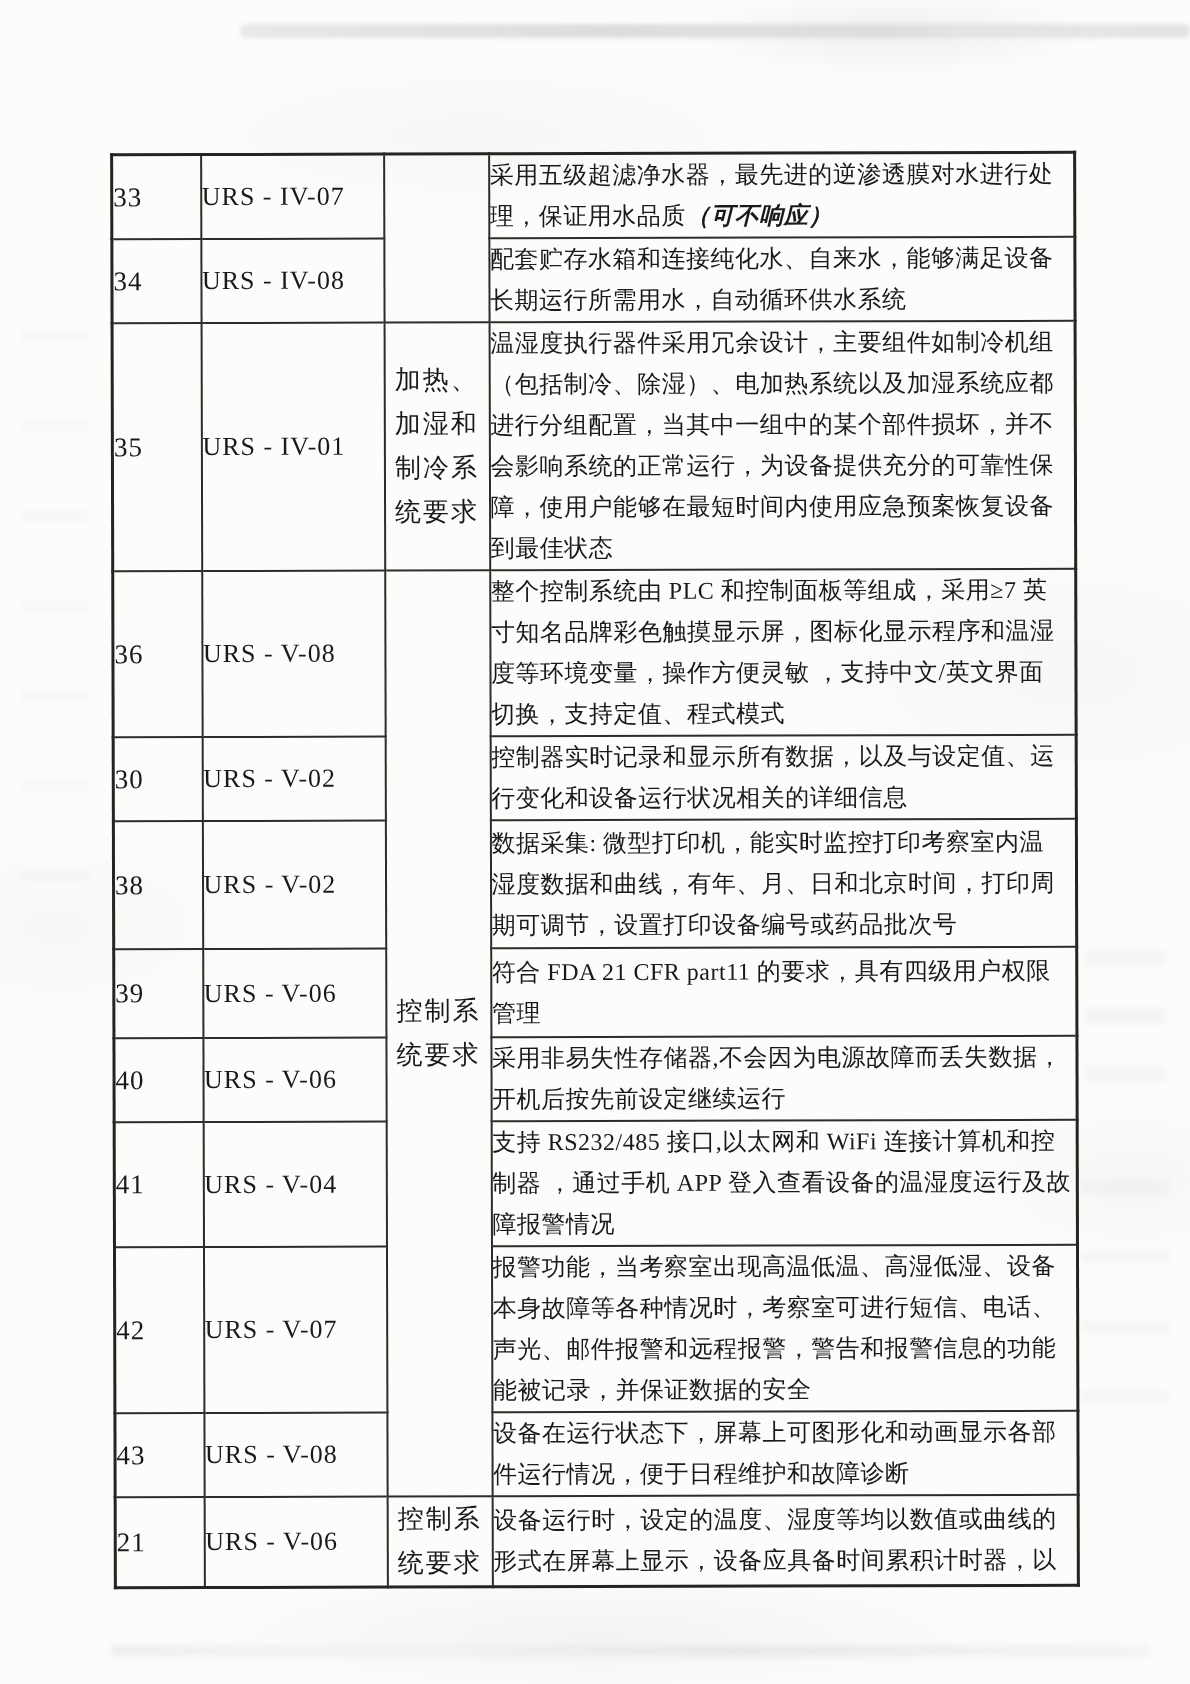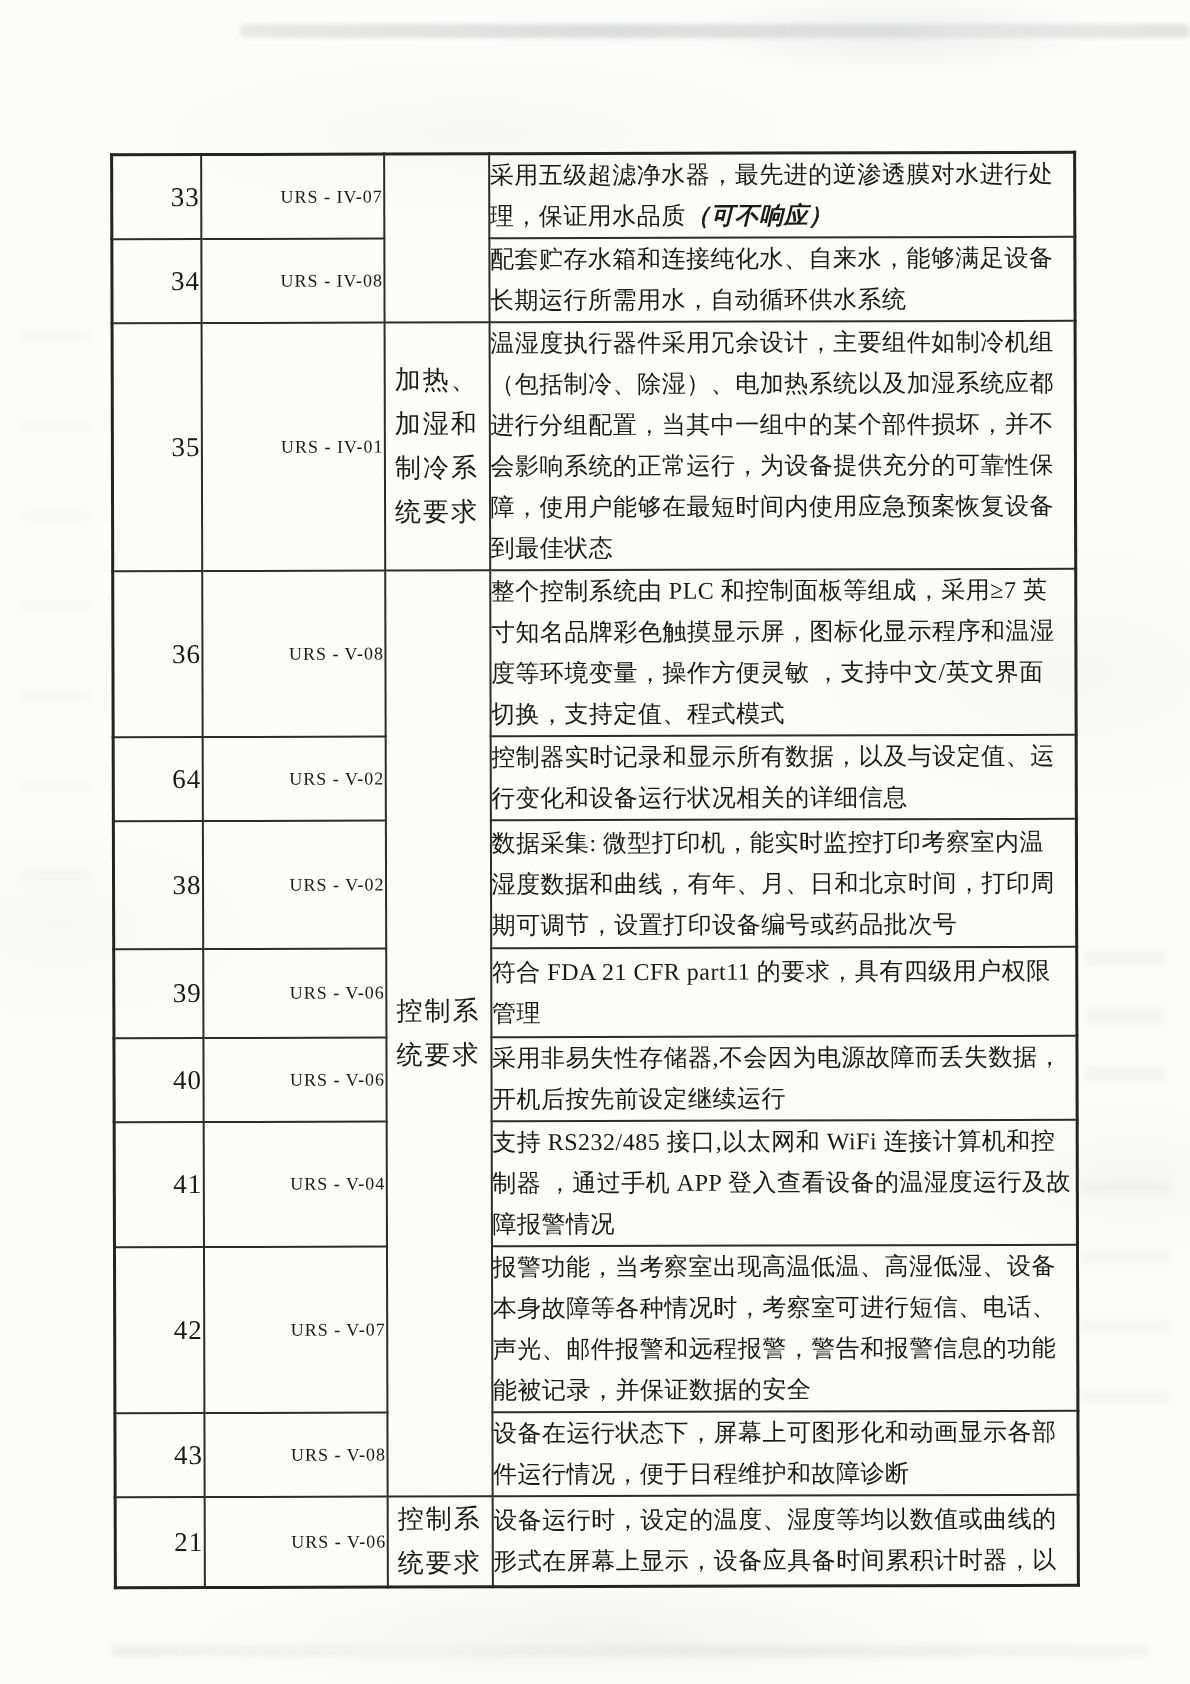--- a/index.html
+++ b/index.html
@@ -46,26 +46,26 @@
     border-collapse:collapse;table-layout:fixed;width:963px;
     color:#191919;
   }
   table.urs td{
     border:2px solid #2e2c2a;
     padding:0;
     overflow:hidden;
   }
   table.urs{border:3px solid #262422;}
   td.c-no{
-    text-align:right;vertical-align:middle;
+    text-align:left;vertical-align:middle;
     font-size:27px;letter-spacing:1px;
   }
   td.c-code{
-    text-align:right;vertical-align:middle;
-    font-size:18px;letter-spacing:1px;white-space:nowrap;
+    text-align:left;vertical-align:middle;
+    font-size:26px;letter-spacing:1px;white-space:nowrap;
   }
   td.c-cat{
     text-align:center;vertical-align:middle;
     font-size:26px;line-height:44px;letter-spacing:2px;
     white-space:pre-line;
   }
   td.c-desc{
     text-align:left;vertical-align:middle;
     font-size:24px;line-height:41px;letter-spacing:0.5px;
     padding:2px 6px 2px 10px;
@@ -123,21 +123,21 @@
     <td class="c-no">36</td>
     <td class="c-code">URS - V-08</td>
     <td class="c-cat" rowspan="8">控制系
 统要求</td>
     <td class="c-desc">整个控制系统由 PLC 和控制面板等组成，采用≥7 英
 寸知名品牌彩色触摸显示屏，图标化显示程序和温湿
 度等环境变量，操作方便灵敏 ，支持中文/英文界面
 切换，支持定值、程式模式</td>
   </tr>
   <tr style="height:80px">
-    <td class="c-no">64</td>
+    <td class="c-no">30</td>
     <td class="c-code">URS - V-02</td>
     <td class="c-desc">控制器实时记录和显示所有数据，以及与设定值、运
 行变化和设备运行状况相关的详细信息</td>
   </tr>
   <tr style="height:128px">
     <td class="c-no">38</td>
     <td class="c-code">URS - V-02</td>
     <td class="c-desc">数据采集: 微型打印机，能实时监控打印考察室内温
 湿度数据和曲线，有年、月、日和北京时间，打印周
 期可调节，设置打印设备编号或药品批次号</td>

